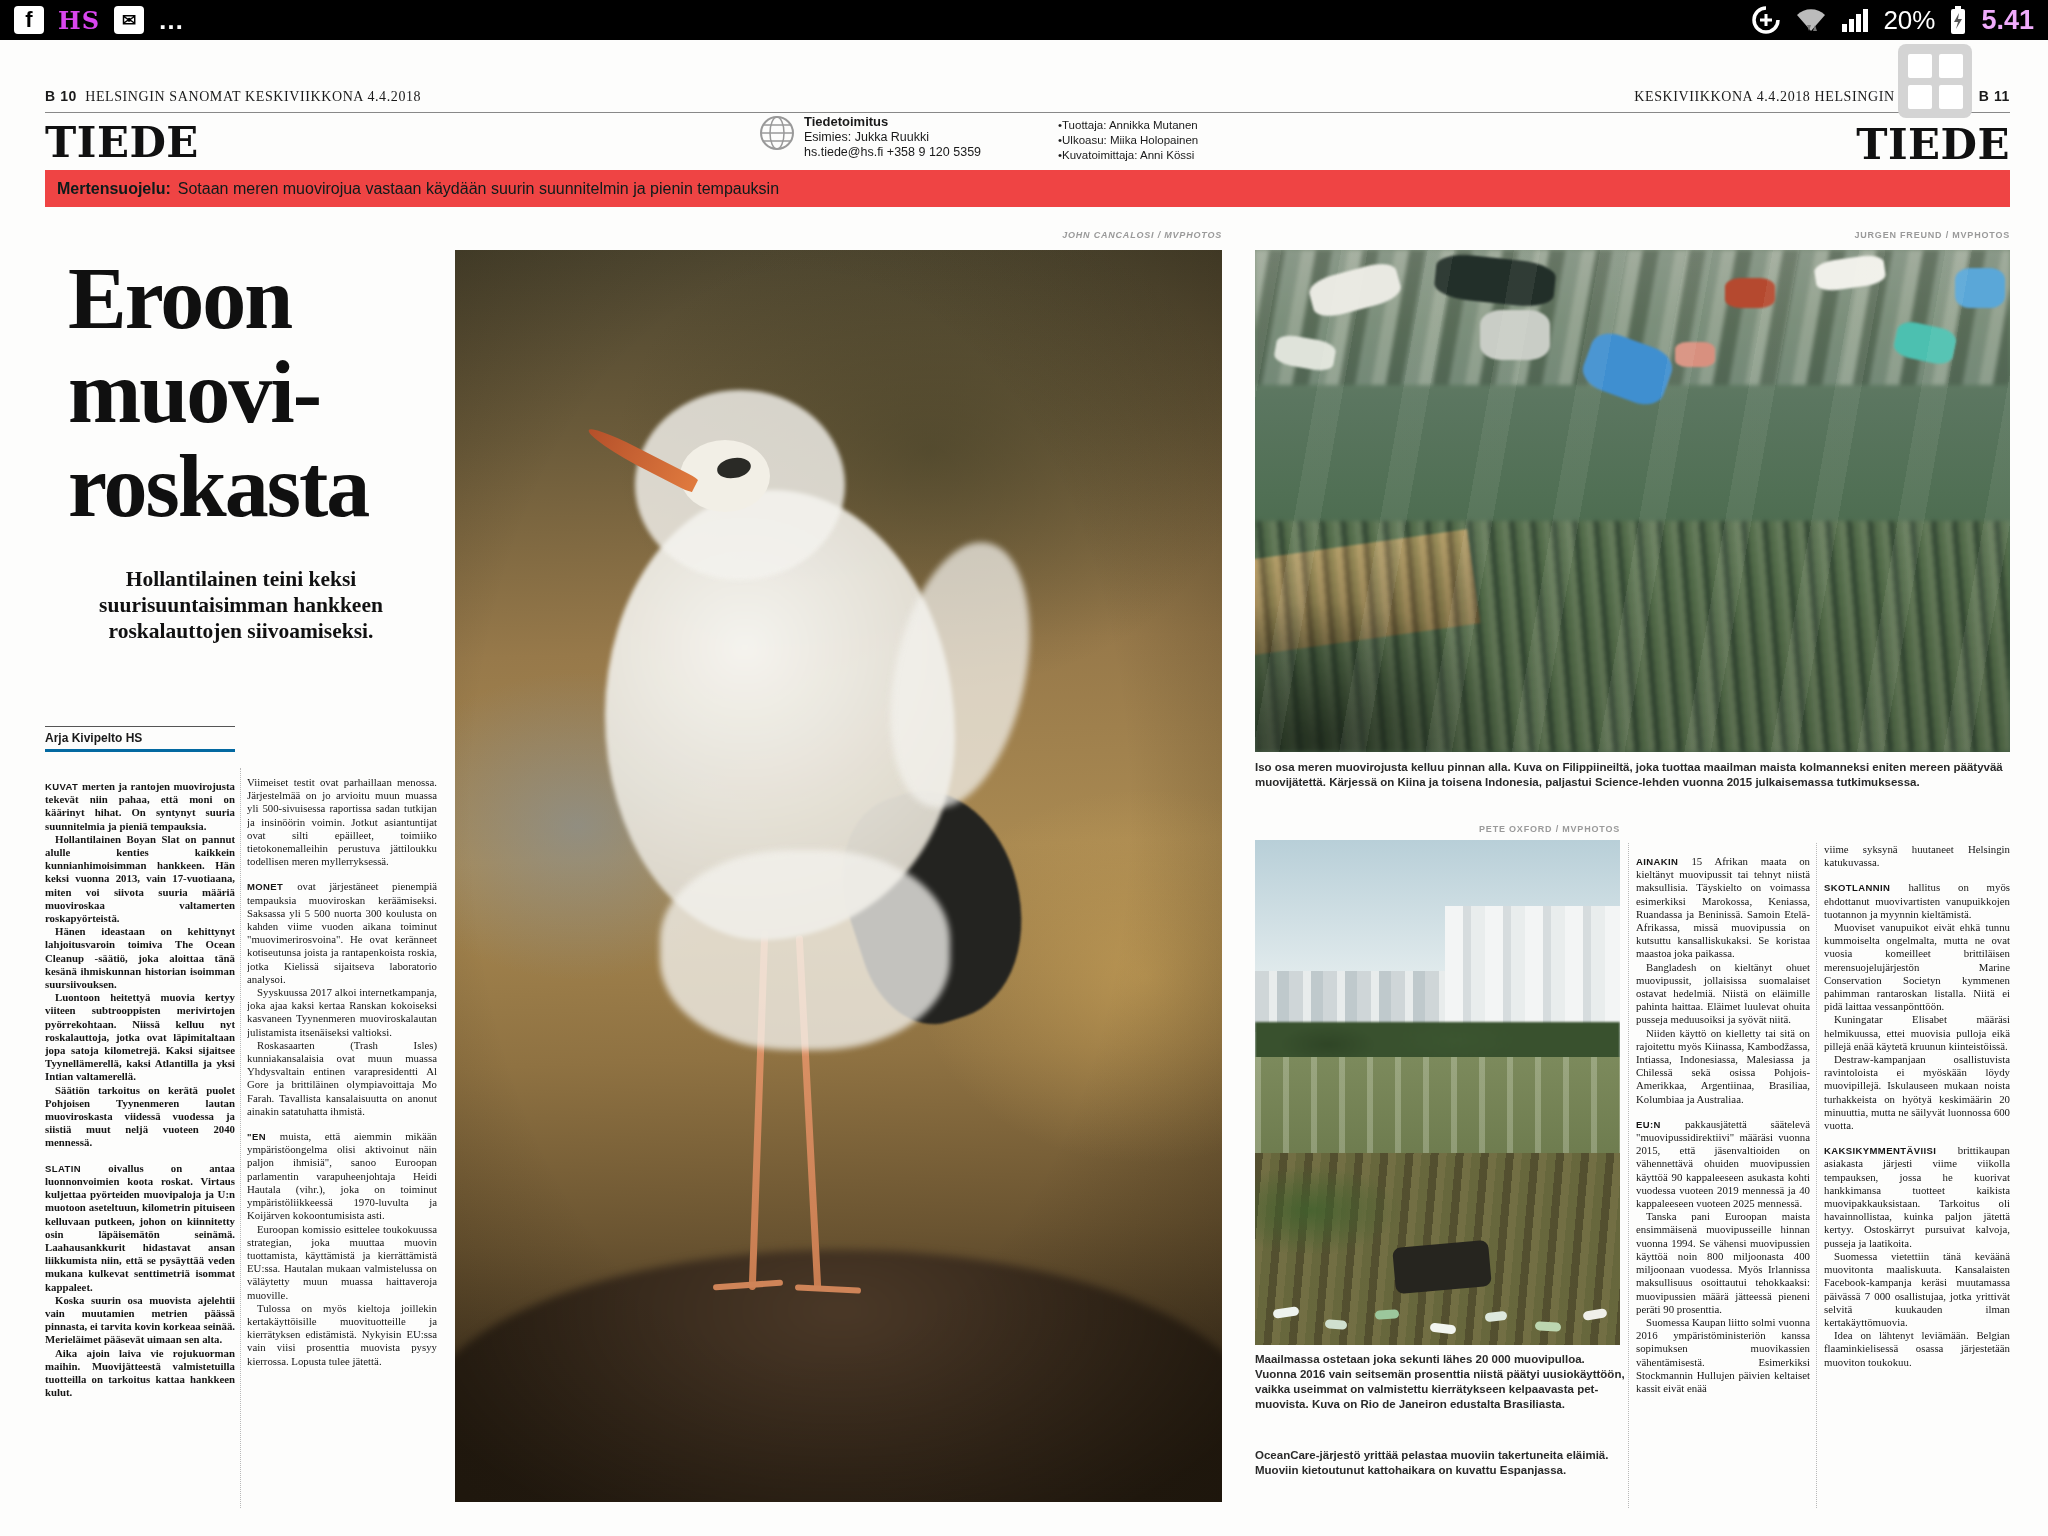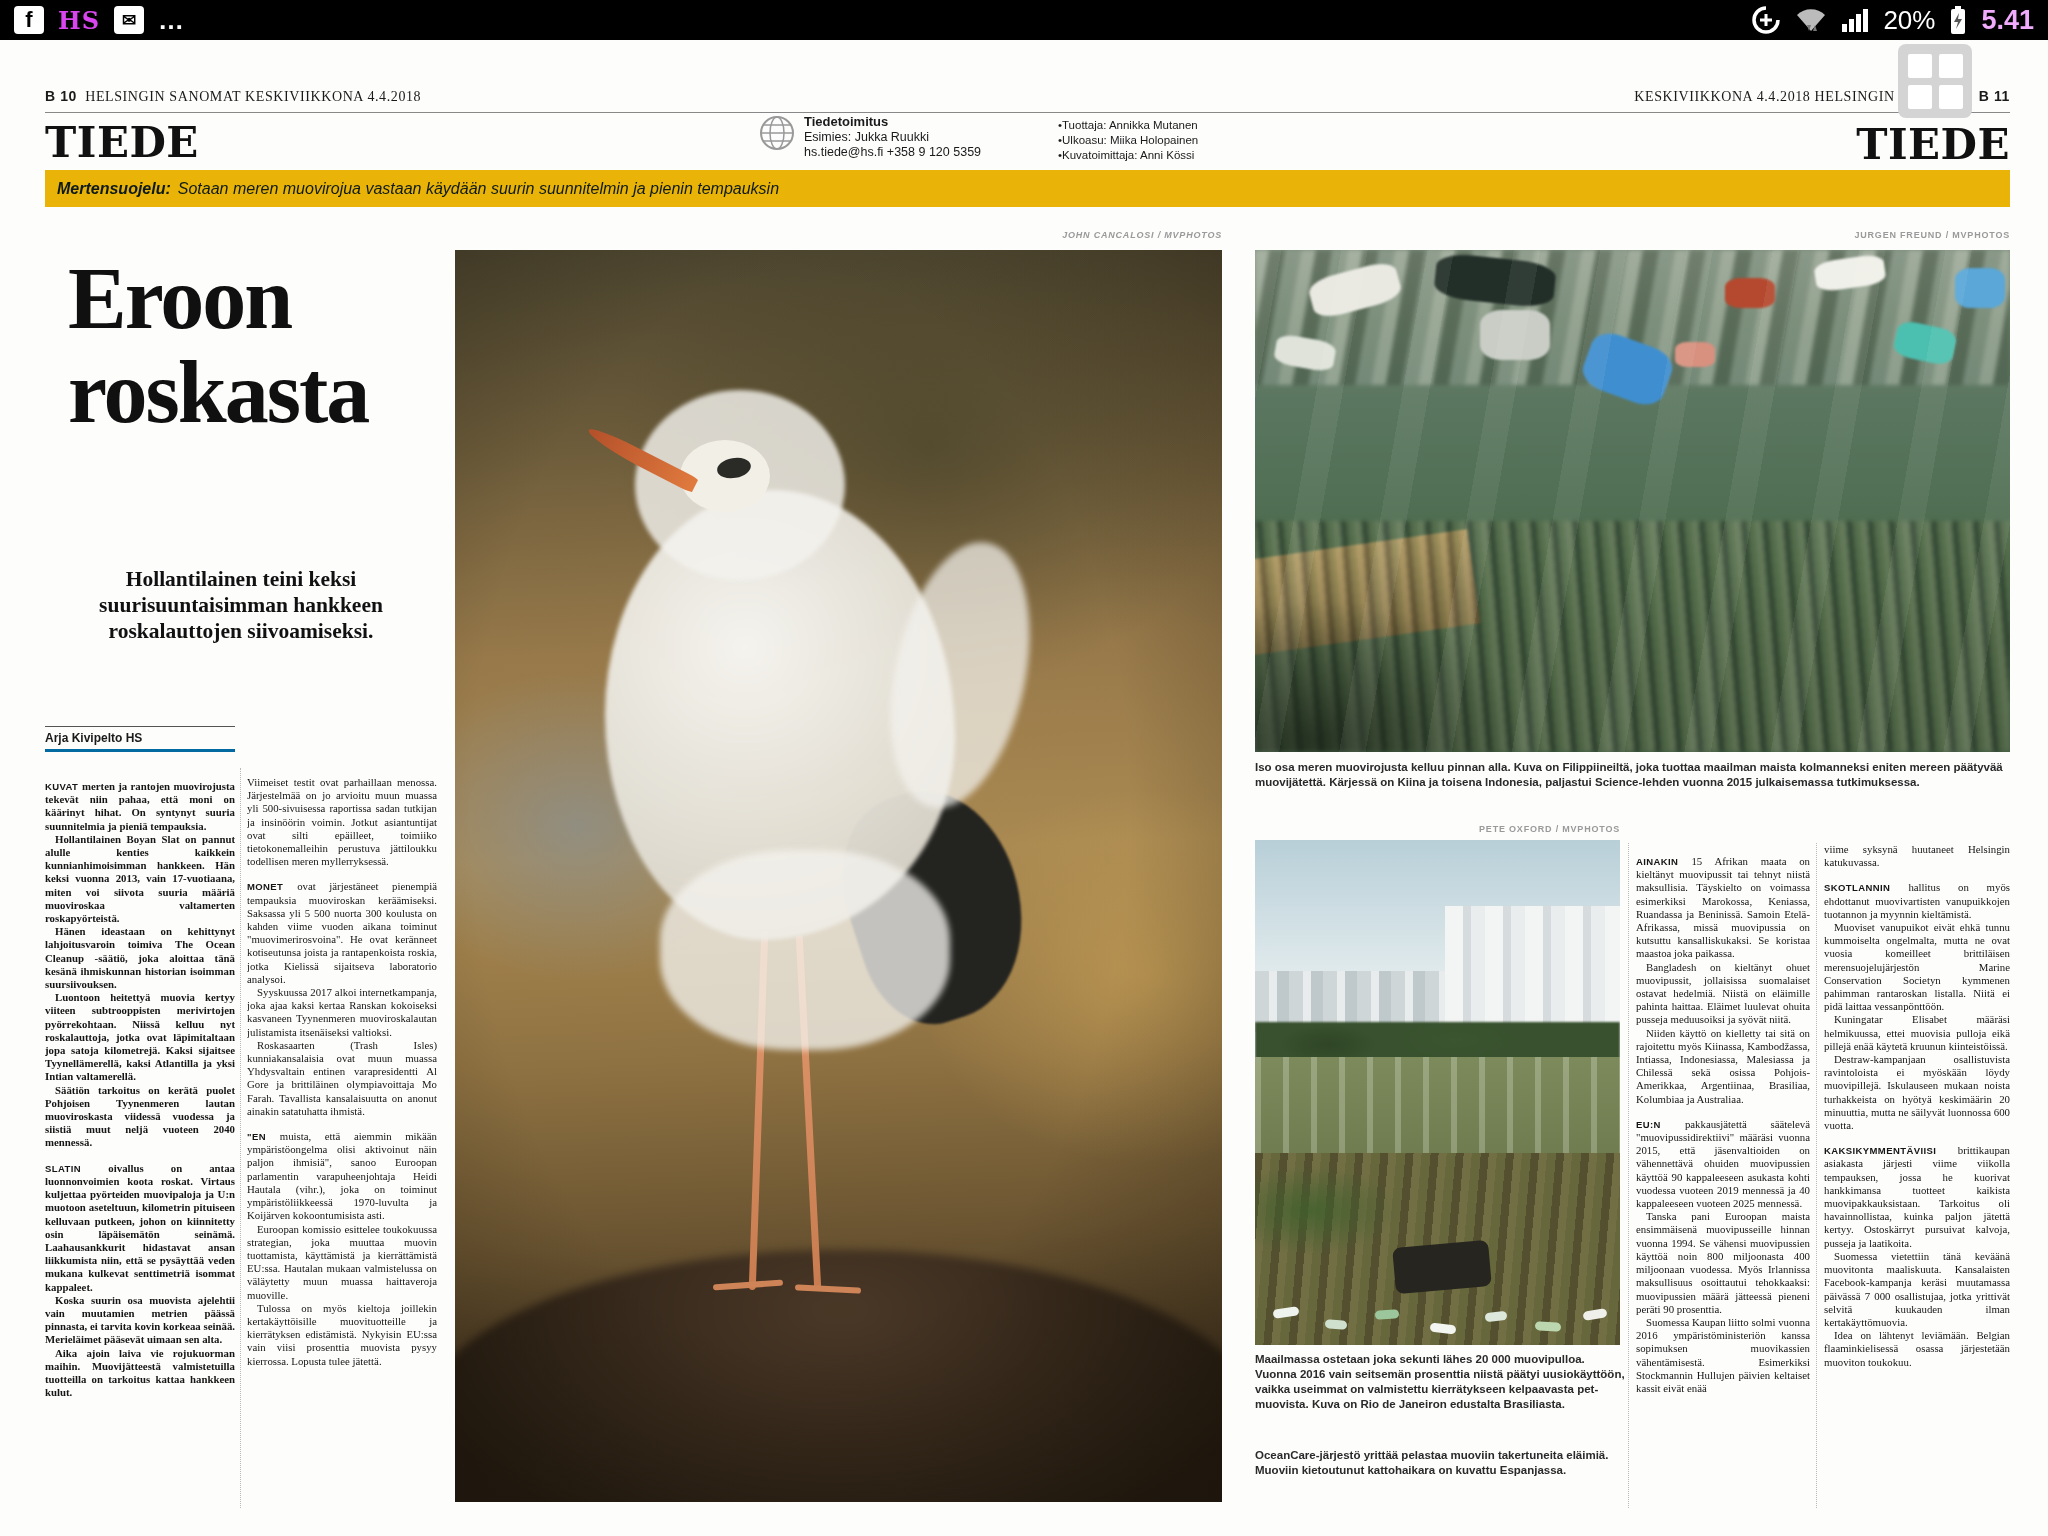--- a/index.html
+++ b/index.html
@@ -201,31 +201,32 @@
     <div>•Kuvatoimittaja: Anni Kössi</div>
   </div>
 
   <div class="gridbtn">
     <span></span>
       <span></span>
     <span></span>
       <span></span>
   </div>
 
-  <div id="banner" style="background:#eab308;font-style:italic;">
+  <div id="banner" style="background:#ef4444;">
     <b>Mertensuojelu:</b>
     <span>Sotaan meren muovirojua vastaan käydään suurin suunnitelmin ja pienin tempauksin</span>
   </div>
 
   <div class="credit" style="left:455px;top:230px;width:767px;text-align:right;font-style:italic;">JOHN CANCALOSI / MVPHOTOS</div>
   <div class="credit" style="left:1255px;top:230px;width:755px;text-align:right;">JURGEN FREUND / MVPHOTOS</div>
   <div class="credit" style="left:1255px;top:824px;width:365px;text-align:right;">PETE OXFORD / MVPHOTOS</div>
 
   <div id="headline">
     <div>Eroon</div>
+    <div>muovi-</div>
     <div>roskasta</div>
   </div>
   <div id="subhead">Hollantilainen teini keksi suurisuuntaisimman hankkeen roskalauttojen siivoamiseksi.</div>
   <div id="byline">Arja Kivipelto HS</div>
 
   <div id="col1" class="bodycol">
       <p class="lead-para"><b>KUVAT </b>merten ja rantojen muovirojusta tekevät niin pahaa, että moni on käärinyt hihat. On syntynyt suuria suunnitelmia ja pieniä tempauksia.</p>
       <p>Hollantilainen Boyan Slat on pannut alulle kenties kaikkein kunnianhimoisimman hankkeen. Hän keksi vuonna 2013, vain 17-vuotiaana, miten voi siivota suuria määriä muoviroskaa valtamerten roskapyörteistä.</p>
       <p>Hänen ideastaan on kehittynyt lahjoitusvaroin toimiva The Ocean Cleanup -säätiö, joka aloittaa tänä kesänä ihmiskunnan historian isoimman suursiivouksen.</p>
       <p>Luontoon heitettyä muovia kertyy viiteen subtrooppisten merivirtojen pyörrekohtaan. Niissä kelluu nyt roskalauttoja, jotka ovat läpimitaltaan jopa satoja kilometrejä. Kaksi sijaitsee Tyynellämerellä, kaksi Atlantilla ja yksi Intian valtamerellä.</p>

